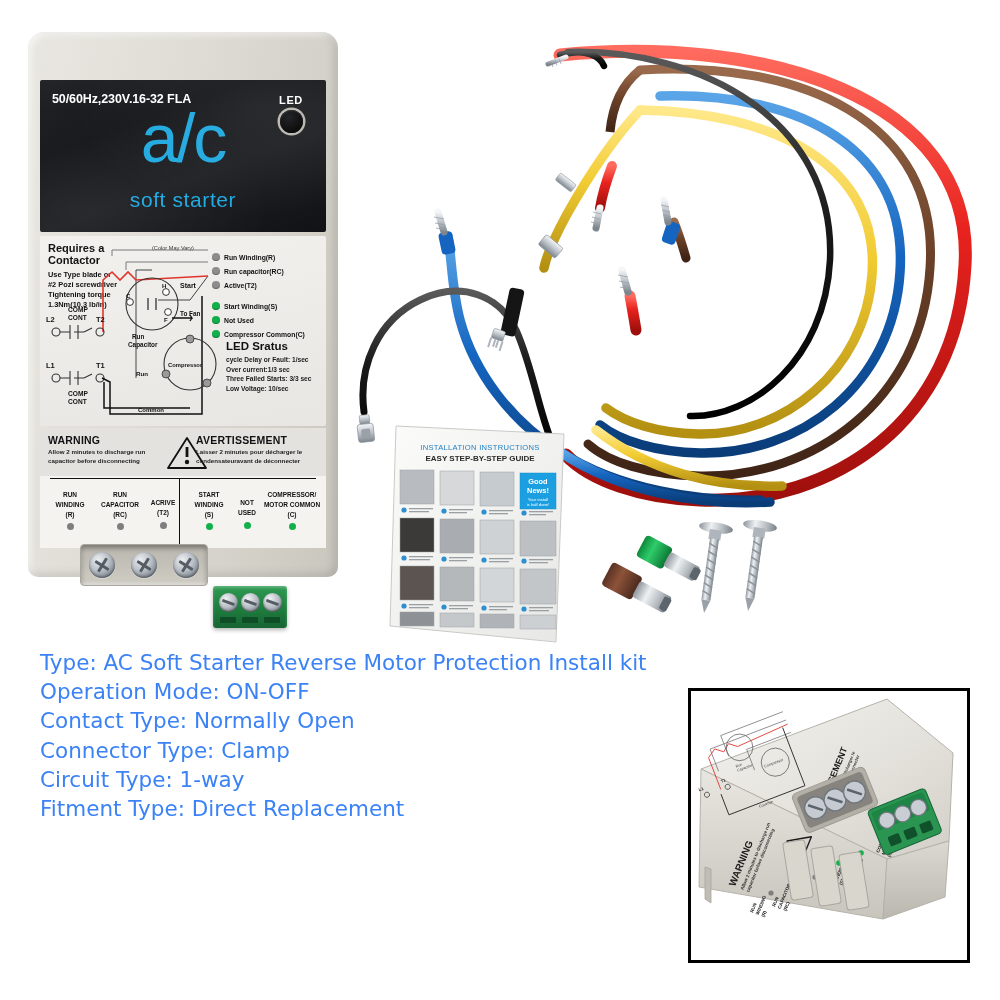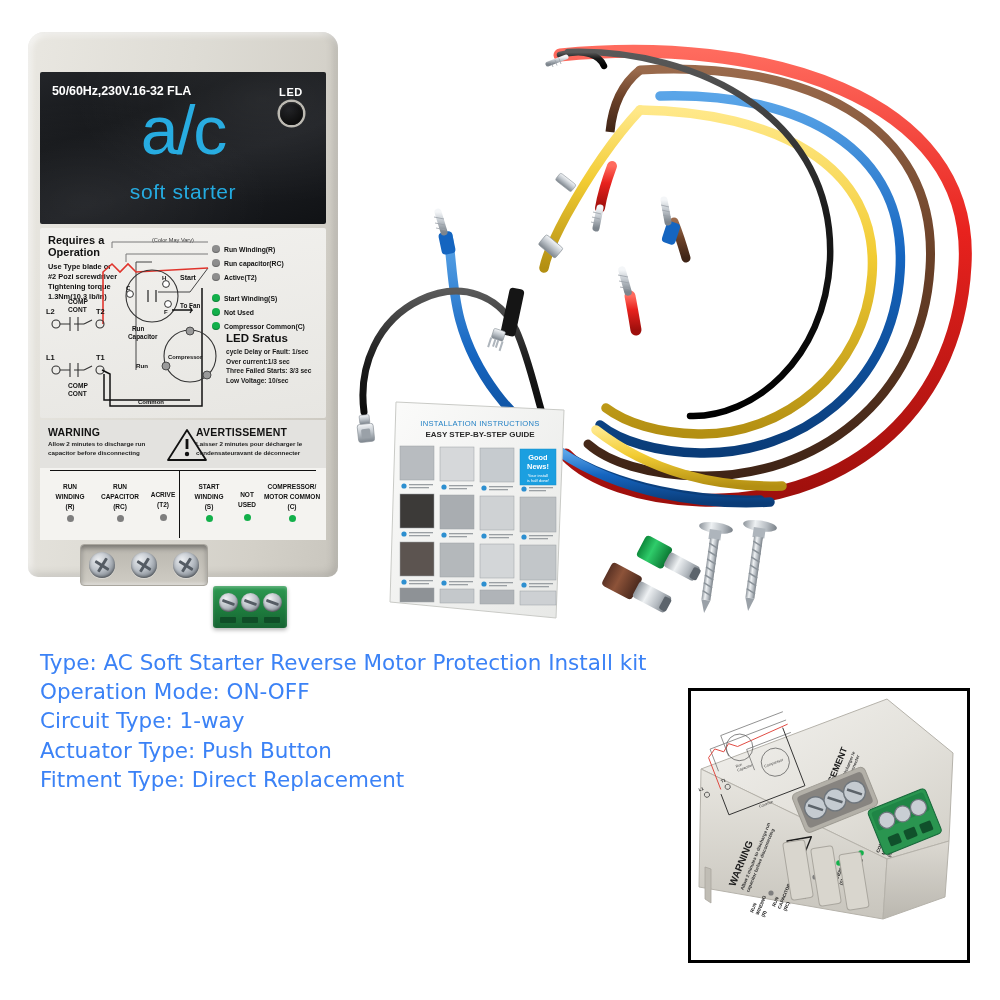--- a/index.html
+++ b/index.html
@@ -12,21 +12,21 @@
   .stage{position:absolute;inset:0;}
 
   
   .device{
     position:absolute;left:28px;top:32px;width:310px;height:545px;
     background:linear-gradient(100deg,#e9e7e1 0%,#dedcd5 42%,#d3d0c8 78%,#c9c6be 100%);
     border-radius:16px 16px 10px 10px;
     box-shadow:inset -4px -3px 8px rgba(0,0,0,.13), inset 3px 3px 6px rgba(255,255,255,.65);
   }
   .device-face{
-    position:absolute;left:12px;top:10px;width:286px;height:515px;
+    position:absolute;left:12px;top:18px;width:286px;height:515px;
   }
   
   .hdr{
     position:absolute;left:0;top:30px;width:286px;height:152px;
     background:linear-gradient(160deg,#232529 0%,#15171a 30%,#1d1f23 60%,#101215 100%);
     border-radius:2px;
     overflow:hidden;
   }
   .hdr:after{
     content:"";position:absolute;inset:0;
@@ -146,21 +146,21 @@
   }
 
   
   .inset{
     position:absolute;left:688px;top:688px;width:282px;height:275px;
     background:#fff;border:3px solid #000;box-sizing:border-box;overflow:hidden;
   }
   .inset-canvas{position:absolute;inset:0;}
 
   
-  .booklet{position:absolute;left:388px;top:396px;width:182px;height:228px;}
+  .booklet{position:absolute;left:388px;top:420px;width:182px;height:228px;}
 
   svg{display:block;overflow:visible;}
 </style>
 </head>
 <body>
 
 <div class="stage">
 
   <svg width="1000" height="1000" style="position:absolute;left:0;top:0;">
     <defs>
@@ -297,21 +297,21 @@
           <div class="led-label">LED</div>
           <div class="led-dot"></div>
         </div>
         <div class="logo-ac">a/c</div>
         <div class="logo-sub">soft starter</div>
       </div>
 
       <div class="diagram">
         <div class="dg-title">
           <span>Requires a</span><br>
-          <span>Operation</span>
+          <span>Contactor</span>
         </div>
         <div class="dg-sub">
           <div>Use Type blade or</div>
           <div>#2 Pozi screwdriver</div>
           <div>Tightening torque</div>
           <div>1.3Nm(10.3 lb/in)</div>
         </div>
         <div class="dg-colorvary">(Color May Vary)</div>
 
         <svg class="dg-svg" width="286" height="190">
@@ -630,22 +630,23 @@
           <path d="M9.5 62 L 18.5 66"></path>
         <path d="M9.5 70 L 18.5 74"></path>
       </g>
       <path d="M9.5 79 L 14 92 L 18.5 79 Z" fill="#9aa1a8"></path>
     </g>
   </svg>
 
   <div class="specs">
     <div class="spec-line">Type: AC Soft Starter Reverse Motor Protection Install kit</div>
     <div class="spec-line">Operation Mode: ON-OFF</div>
+    <div class="spec-line">Contact Type: Normally Open</div>
+    <div class="spec-line">Connector Type: Clamp</div>
     <div class="spec-line">Circuit Type:  1-way</div>
-    <div class="spec-line">Actuator Type:  Push Button</div>
     <div class="spec-line">Fitment Type: Direct Replacement</div>
   </div>
 
   <div class="inset">
     <svg class="inset-canvas" width="276" height="269" viewBox="0 0 276 269">
       <defs>
         <linearGradient id="topFace" x1="0" y1="0" x2="1" y2="1">
           <stop offset="0" stop-color="#f3f2ef"></stop>
             <stop offset=".55" stop-color="#e4e2dc"></stop>
           <stop offset="1" stop-color="#d2cfc7"></stop>

